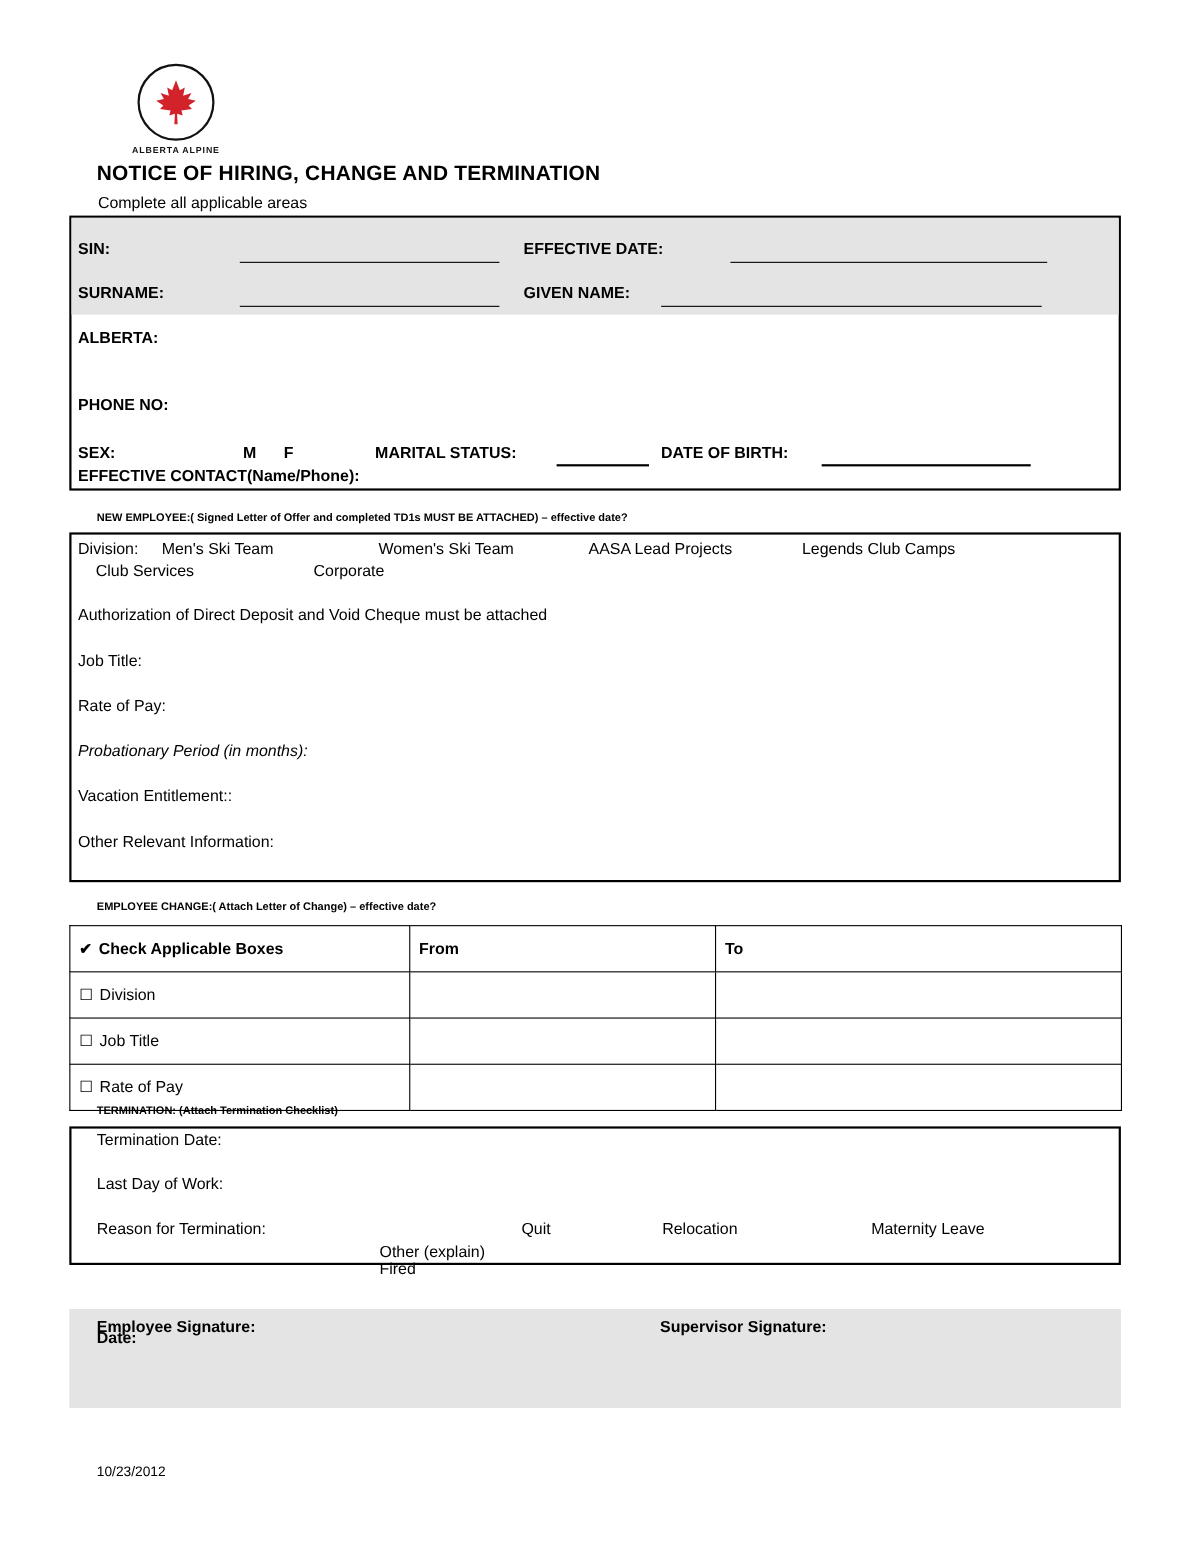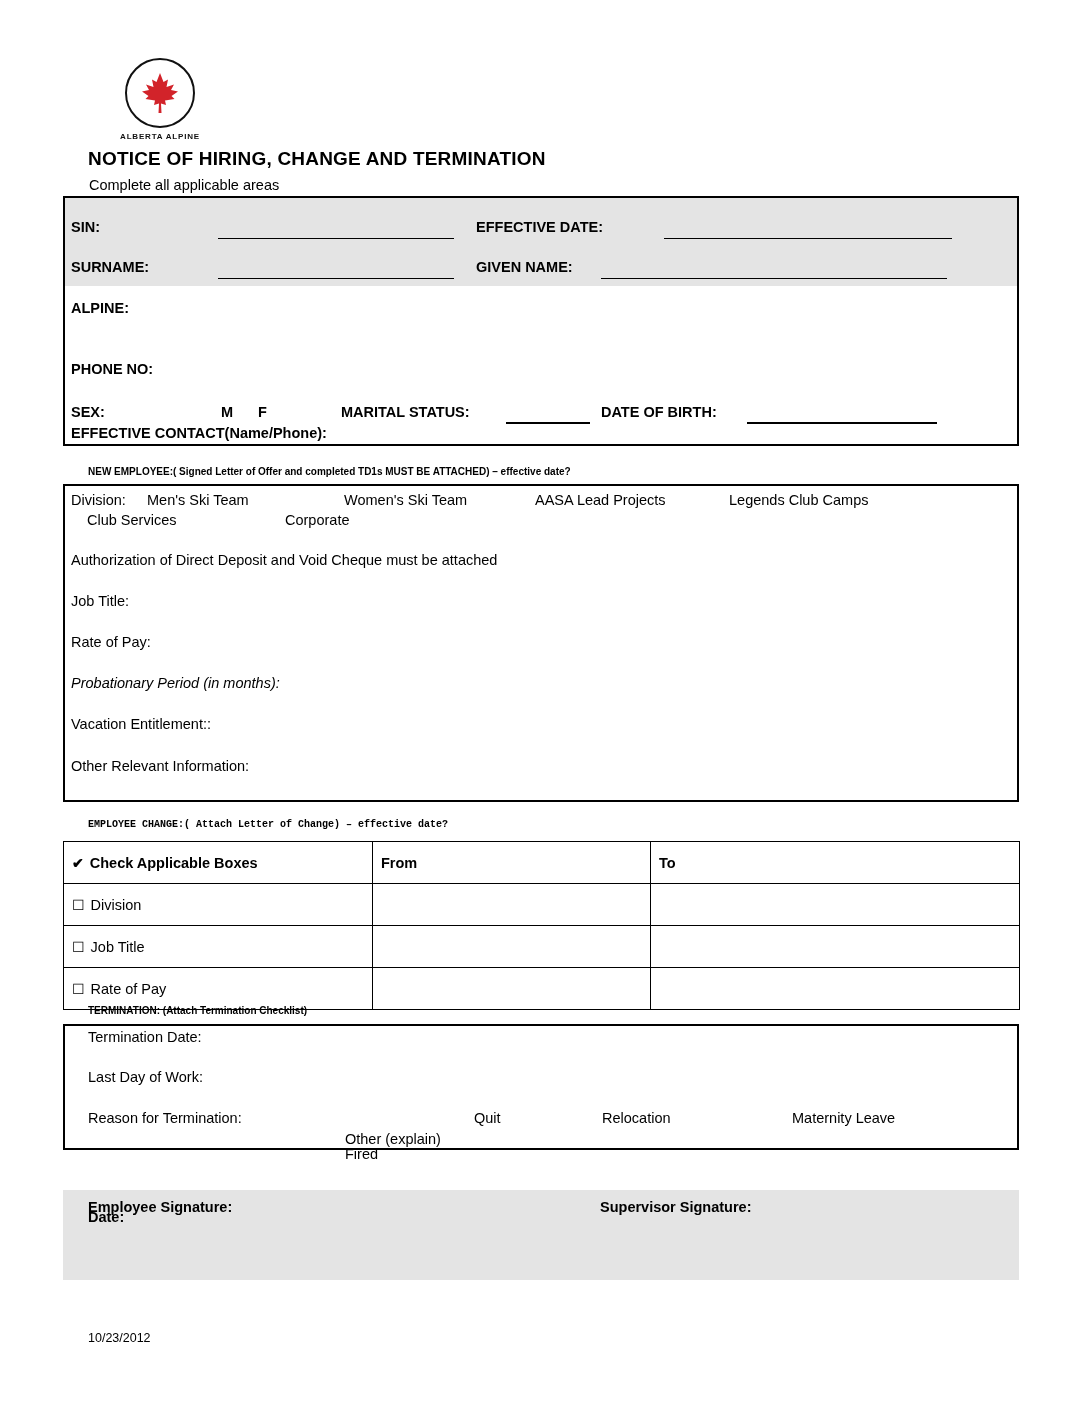--- a/index.html
+++ b/index.html
@@ -161,21 +161,21 @@
   <div class="fld" style="left:668px; top:219px;"></div>
 
   <div class="fld bold" style="left:71px; top:259px;">SURNAME:</div>
   <div class="uline" style="left:218px; top:278px; width:236px;"></div>
   <div class="fld" style="left:222px; top:259px;"></div>
 
   <div class="fld bold" style="left:476px; top:259px;">GIVEN NAME:</div>
   <div class="uline" style="left:601px; top:278px; width:346px;"></div>
   <div class="fld" style="left:605px; top:259px;"></div>
 
-  <div class="fld bold" style="left:71px; top:300px;">ALPINE:</div>
+  <div class="fld bold" style="left:71px; top:300px;">ALBERTA:</div>
   <div class="fld" style="left:210px; top:300px;"></div>
 
   <div class="fld bold" style="left:71px; top:361px;">PHONE NO:</div>
   <div class="fld" style="left:210px; top:361px;"></div>
 
   <div class="fld bold" style="left:71px; top:404px;">SEX:</div>
   <div class="fld bold" style="left:221px; top:404px;">M</div>
   <div class="fld bold" style="left:258px; top:404px;">F</div>
 
   <div class="fld bold" style="left:341px; top:404px;">MARITAL STATUS:</div>
@@ -202,21 +202,21 @@
   <div class="fld" style="left:285px; top:512px;">Corporate</div>
 
   <div class="fld" style="left:71px; top:552px;">Authorization of Direct Deposit and Void Cheque must be attached</div>
 
   <div class="fld" style="left:71px; top:593px;">Job Title:</div>
   <div class="fld" style="left:71px; top:634px;">Rate of Pay:</div>
   <div class="fld" style="left:71px; top:675px;font-style:italic;">Probationary Period (in months):</div>
   <div class="fld" style="left:71px; top:716px;">Vacation Entitlement::</div>
   <div class="fld" style="left:71px; top:758px;">Other Relevant Information:</div>
 
-  <div class="sec-head" style="left:88px; top:819px;font-family:Liberation Mono, monospace;">EMPLOYEE CHANGE:( Attach Letter of Change) – effective date?</div>
+  <div class="sec-head" style="left:88px; top:819px;">EMPLOYEE CHANGE:( Attach Letter of Change) – effective date?</div>
 
   <table class="chg-table">
     <colgroup>
       <col style="width:309px;">
       <col style="width:278px;">
       <col style="width:369px;">
     </colgroup>
     <tbody>
       <tr>
         <td class="hdr"><span class="chk">✔</span><span>Check Applicable Boxes</span></td>

